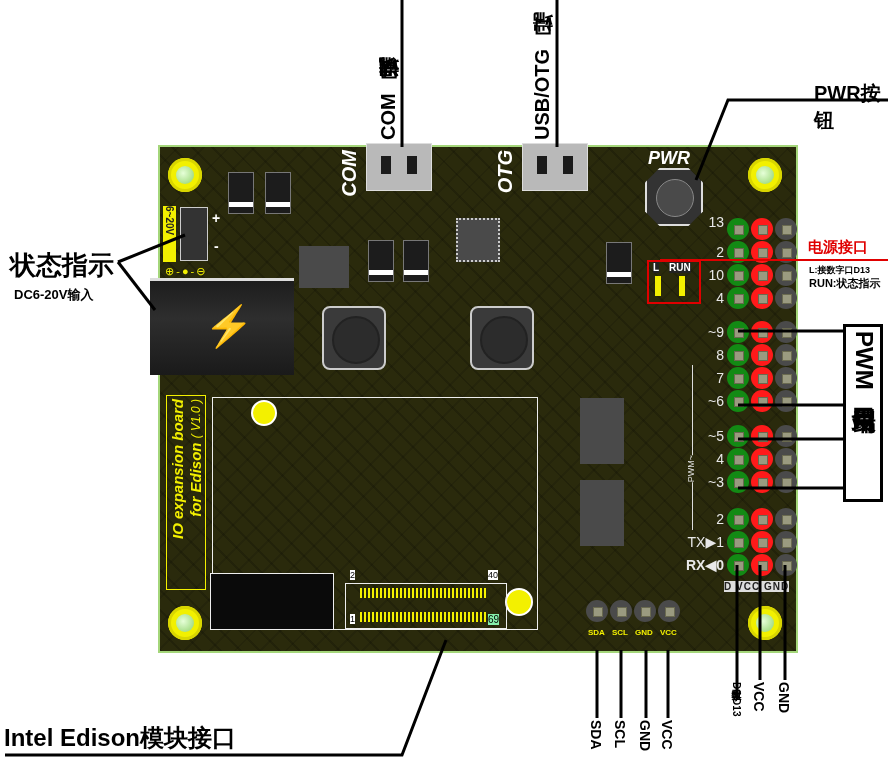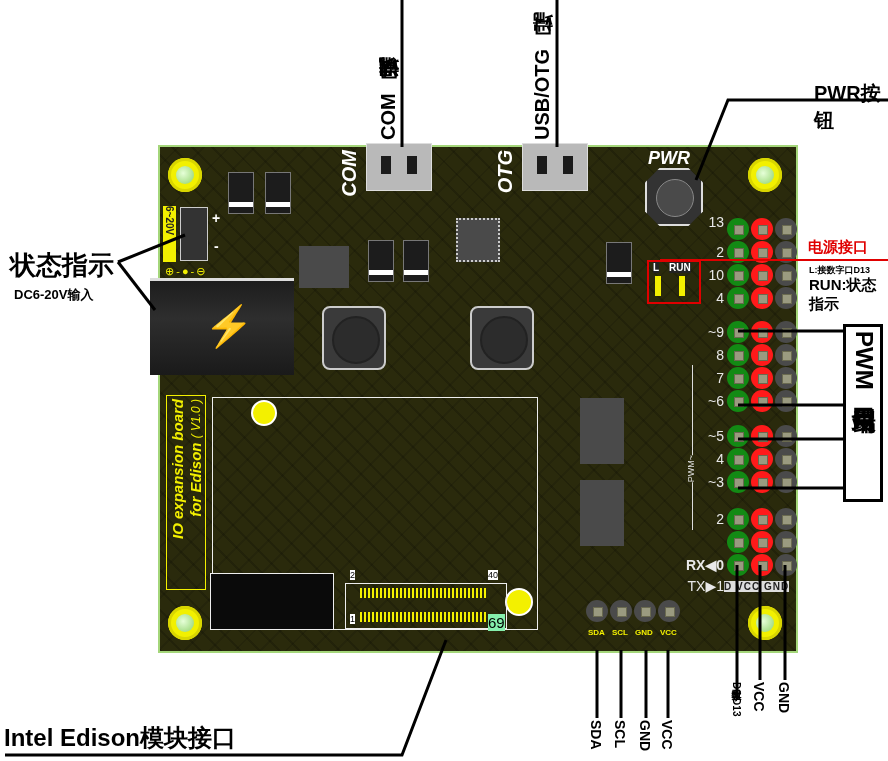--- a/index.html
+++ b/index.html
@@ -98,21 +98,21 @@
 <div class="abs" style="left:210px;top:573px;width:122px;height:55px;background:#0a0a0a;border:1px solid #eee;"></div>
 <div class="abs" style="left:251px;top:400px;width:22px;height:22px;border-radius:50%;background:#f3f000;border:2px solid #fff;"></div>
 <div class="abs" style="left:505px;top:588px;width:24px;height:24px;border-radius:50%;background:#f3f000;border:2px solid #fff;"></div>
 <div class="abs" style="left:345px;top:583px;width:160px;height:44px;border:1px solid #eee;">
   <div class="edison-conn" style="left:14px;top:4px;width:126px;height:10px;"></div>
   <div class="edison-conn" style="left:14px;top:28px;width:126px;height:10px;"></div>
 </div>
 <span class="abs" style="left:350px;top:570px;font-size:9px;color:#000;background:#fff;">2</span>
 <span class="abs" style="left:488px;top:570px;font-size:9px;color:#000;background:#fff;">40</span>
 <span class="abs" style="left:350px;top:614px;font-size:9px;color:#000;background:#fff;">1</span>
-<span class="abs" style="left:488px;top:614px;font-size:15px;color:#000;background:#86efac;">69</span>
+<span class="abs" style="left:488px;top:614px;font-size:10px;color:#000;background:#86efac;">69</span>
 
 <div class="abs" style="left:586px;top:600px;display:flex;">
   <div class="pin k"></div>
   <div class="pin k"></div>
   <div class="pin k"></div>
   <div class="pin k"></div>
 </div>
 <span class="i2c-lbl" style="left:588px;top:628px;">SDA</span>
 <span class="i2c-lbl" style="left:612px;top:628px;">SCL</span>
 <span class="i2c-lbl" style="left:635px;top:628px;">GND</span>
@@ -197,21 +197,21 @@
 <span class="pinlbl" style="left:688px;top:267px;">10</span>
 <span class="pinlbl" style="left:688px;top:290px;">4</span>
 <span class="pinlbl" style="left:688px;top:324px;">~9</span>
 <span class="pinlbl" style="left:688px;top:347px;">8</span>
 <span class="pinlbl" style="left:688px;top:370px;">7</span>
 <span class="pinlbl" style="left:688px;top:393px;">~6</span>
 <span class="pinlbl" style="left:688px;top:428px;">~5</span>
 <span class="pinlbl" style="left:688px;top:451px;">4</span>
 <span class="pinlbl" style="left:688px;top:474px;">~3</span>
 <span class="pinlbl" style="left:688px;top:511px;">2</span>
-<span class="pinlbl" style="left:668px;top:534px;width:56px;margin-top:44px;">TX▶1</span>
+<span class="pinlbl" style="left:668px;top:534px;width:56px;">TX▶1</span>
 <span class="pinlbl" style="left:668px;top:557px;width:56px;font-weight:bold;">RX◀0</span>
 <span class="abs" style="left:724px;top:581px;font-size:10px;font-weight:bold;color:#222;background:#ddd;letter-spacing:1px;">D VCC GND</span>
 
 <div class="callout" style="left:10px;top:248px;font-size:26px;">状态指示</div>
 <div class="callout" style="left:14px;top:286px;font-size:13px;">DC6-20V输入</div>
 <svg class="abs" style="left:0;top:0;" width="888" height="761">
   <g stroke="#000" stroke-width="3" fill="none">
     <polyline points="118,262 185,235"></polyline>
     <polyline points="118,262 155,310"></polyline>
     <line x1="402" y1="0" x2="402" y2="147"></line>
@@ -232,21 +232,21 @@
   </g>
   <line x1="660" y1="260" x2="888" y2="260" stroke="#e00000" stroke-width="2"></line>
 </svg>
 
 <div class="callout vert-up" style="left:374px;top:0px;font-size:20px;height:140px;">COM调试端口</div>
 <div class="callout vert-up" style="left:528px;top:0px;font-size:20px;height:140px;">USB/OTG端口</div>
 <div class="callout" style="left:814px;top:80px;font-size:20px;">PWR按钮</div>
 
 <div class="callout" style="left:808px;top:238px;font-size:15px;color:#e00000;">电源接口</div>
 <div class="callout" style="left:809px;top:264px;font-size:9px;">L:接数字口D13</div>
-<div class="callout" style="left:809px;top:276px;font-size:15px;">RUN:状态指示</div>
+<div class="callout" style="left:809px;top:276px;font-size:11px;">RUN:状态指示</div>
 
 <div class="abs" style="left:843px;top:324px;width:40px;height:178px;border:3px solid #000;background:#fff;box-sizing:border-box;">
   <div class="callout" style="position:absolute;left:4px;top:4px;font-size:24px;writing-mode:vertical-rl;line-height:28px;">PWM复用端口</div>
 </div>
 
 <div class="callout" style="left:4px;top:722px;font-size:24px;">Intel Edison模块接口</div>
 
 <div class="callout vert" style="left:729px;top:682px;font-size:10px;">数字口D0-D13</div>
 <div class="callout vert" style="left:751px;top:682px;font-size:14px;">VCC</div>
 <div class="callout vert" style="left:776px;top:682px;font-size:14px;">GND</div>

